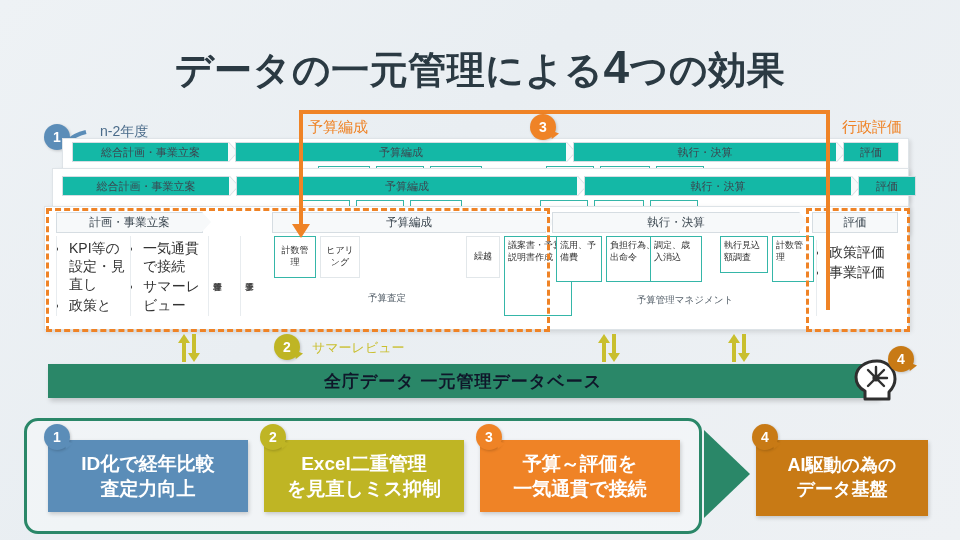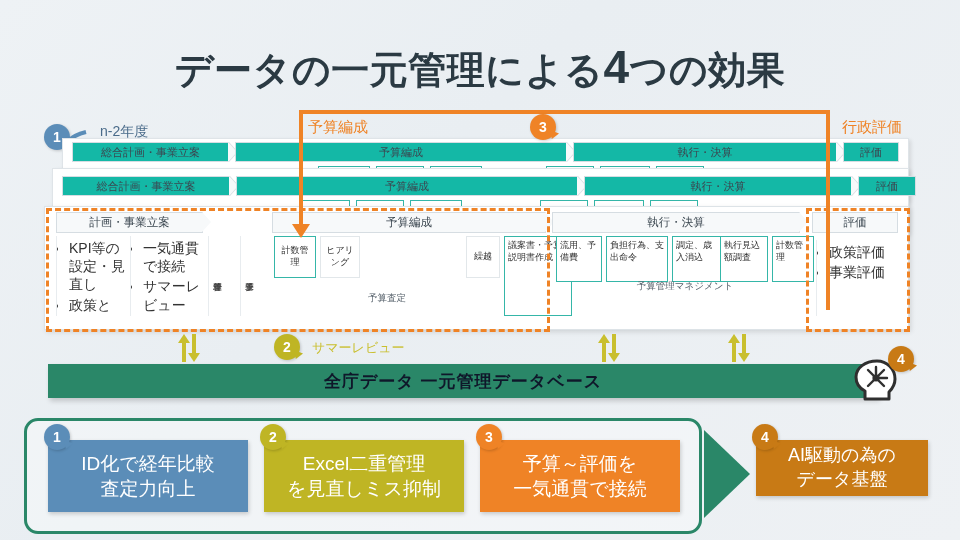--- a/index.html
+++ b/index.html
@@ -138,27 +138,27 @@
   
   .brain{position:absolute;left:853px;top:358px;width:46px;height:44px;}
 
   
   .outcome-box{
     position:absolute;left:24px;top:418px;width:672px;height:110px;
     border:3px solid #2a8768;border-radius:14px;background:rgba(255,255,255,.35);
   }
   .card{
     position:absolute;display:flex;align-items:center;justify-content:center;
-    text-align:center;color:#fff;font-size:19px;font-weight:normal;line-height:1.32;
+    text-align:center;color:#fff;font-size:19px;font-weight:bold;line-height:1.32;
     box-shadow:1px 2px 4px rgba(0,0,0,.18);white-space:pre-line;
   }
   .c1{left:48px;top:440px;width:200px;height:72px;background:#5b8db8;}
   .c2{left:264px;top:440px;width:200px;height:72px;background:#bfb524;}
   .c3{left:480px;top:440px;width:200px;height:72px;background:#ef8326;}
-  .c4{left:756px;top:440px;width:172px;height:56px;background:#c87a15;font-size:18px;}
+  .c4{left:756px;top:440px;width:172px;height:76px;background:#c87a15;font-size:18px;}
 
   .greenchev{position:absolute;left:700px;top:424px;width:56px;height:100px;}
 </style>
 </head>
 <body>
 
 <div class="stage">
 
   <div class="title">
     <span>データの一元管理による</span><span class="big">4</span><span>つの効果</span>
@@ -234,24 +234,24 @@
   </div>
 
   <div class="cell teal center" style="left:274px;top:236px;width:42px;height:42px;">計数管理</div>
   <div class="cell center" style="left:320px;top:236px;width:40px;height:42px;">ヒアリング</div>
   <div class="cell center" style="left:466px;top:236px;width:34px;height:42px;">繰越</div>
   <div class="cell teal" style="left:504px;top:236px;width:68px;height:80px;">議案書・予算説明書作成</div>
   <div class="sublabel" style="left:274px;top:292px;width:226px;">予算査定</div>
 
   <div class="cell teal" style="left:606px;top:236px;width:62px;height:46px;">負担行為、支出命令</div>
   <div class="cell teal" style="left:556px;top:236px;width:46px;height:46px;">流用、予備費</div>
-  <div class="cell teal" style="left:672px;top:236px;width:52px;height:46px;">調定、歳入消込</div>
-  <div class="cell teal" style="left:720px;top:236px;width:48px;height:46px;">執行見込額調査</div>
+  <div class="cell teal" style="left:650px;top:236px;width:52px;height:46px;">調定、歳入消込</div>
+  <div class="cell teal" style="left:720px;top:236px;width:48px;height:37px;">執行見込額調査</div>
   <div class="cell teal" style="left:772px;top:236px;width:42px;height:46px;">計数管理</div>
-  <div class="sublabel" style="left:556px;top:280px;width:258px;">予算管理マネジメント</div>
+  <div class="sublabel" style="left:556px;top:294px;width:258px;">予算管理マネジメント</div>
 
   <div class="cell plain" style="left:816px;top:240px;width:78px;height:76px;">
     <ul class="bul">
       <li>政策評価</li>
       <li>事業評価</li>
     </ul>
   </div>
 
   <div class="dash left"></div>
   <div class="dash right"></div>

